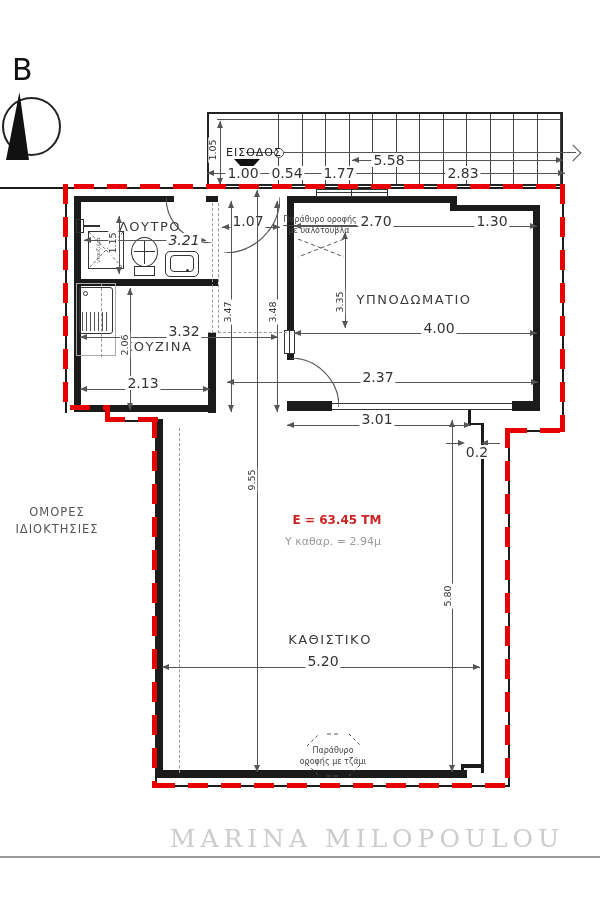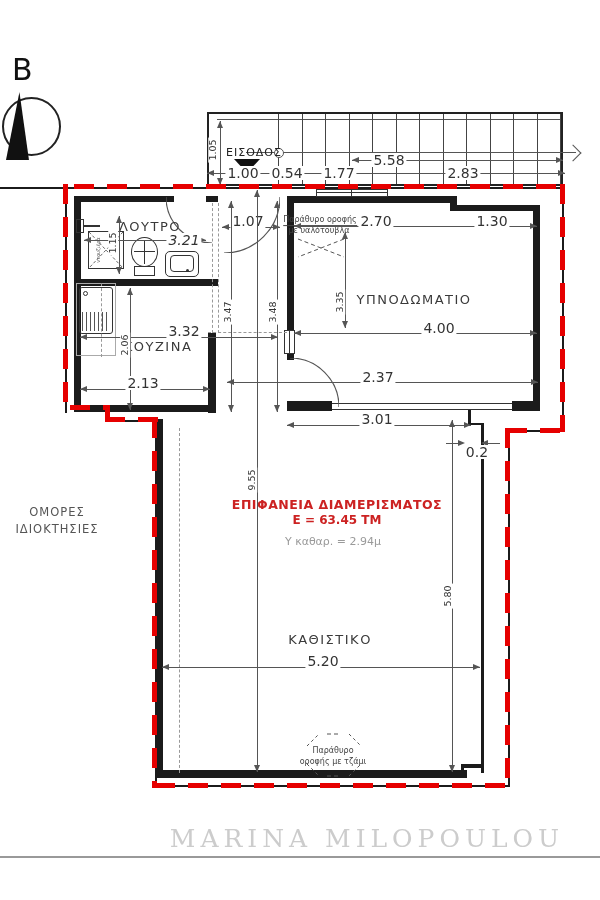--- a/index.html
+++ b/index.html
@@ -140,21 +140,20 @@
   <div class="abs" style="left:82px;top:312px;width:28px;height:19px;background:repeating-linear-gradient(90deg,#555 0 1px,transparent 1px 4px);"></div>
   <div class="dashv" style="left:101px;top:283px;height:74px;"></div>
 
   <div class="rlab" style="left:150px;top:226px;">ΛΟΥΤΡΟ</div>
   <div class="rlab" style="left:158px;top:346px;">ΚΟΥΖΙΝΑ</div>
   <div class="rlab" style="left:414px;top:299px;">ΥΠΝΟΔΩΜΑΤΙΟ</div>
   <div class="rlab" style="left:330px;top:604px;margin-top:35px;">ΚΑΘΙΣΤΙΚΟ</div>
   <div class="abs" style="left:57px;top:512px;transform:translate(-50%,-50%);font-size:11.5px;color:#555;letter-spacing:1px;">ΟΜΟΡΕΣ</div>
   <div class="abs" style="left:57px;top:529px;transform:translate(-50%,-50%);font-size:11.5px;color:#555;letter-spacing:1px;">ΙΔΙΟΚΤΗΣΙΕΣ</div>
 
-  <div class="abs" style="left:337px;top:504px;transform:translate(-50%,-50%);font-size:12.5px;font-weight:600;color:var(--redtext);letter-spacing:0.5px;white-space:nowrap;">ΕΠΙΦΑΝΕΙΑ ΔΙΑΜΕΡΙΣΜΑΤΟΣ</div>
   <div class="abs" style="left:337px;top:520px;transform:translate(-50%,-50%);font-size:12px;font-weight:600;color:var(--redtext);white-space:nowrap;">Ε = 63.45 ΤΜ</div>
   <div class="abs" style="left:333px;top:541px;transform:translate(-50%,-50%);font-size:11px;color:var(--muted);white-space:nowrap;">Υ καθαρ. = 2.94μ</div>
 
   <div class="note" style="left:320px;top:221px;border-bottom:1px solid #444;">Παράθυρο οροφής</div>
   <div class="note" style="left:319px;top:231px;">με υαλότουβλα</div>
   <svg class="abs" style="left:296px;top:237px;" width="50" height="22">
     <line x1="2" y1="2" x2="48" y2="20" stroke="#555" stroke-width="1" stroke-dasharray="4,3"></line>
     <line x1="48" y1="2" x2="2" y2="20" stroke="#555" stroke-width="1" stroke-dasharray="4,3"></line>
     </svg>
   <div class="note" style="left:333px;top:751px;">Παράθυρο</div>

